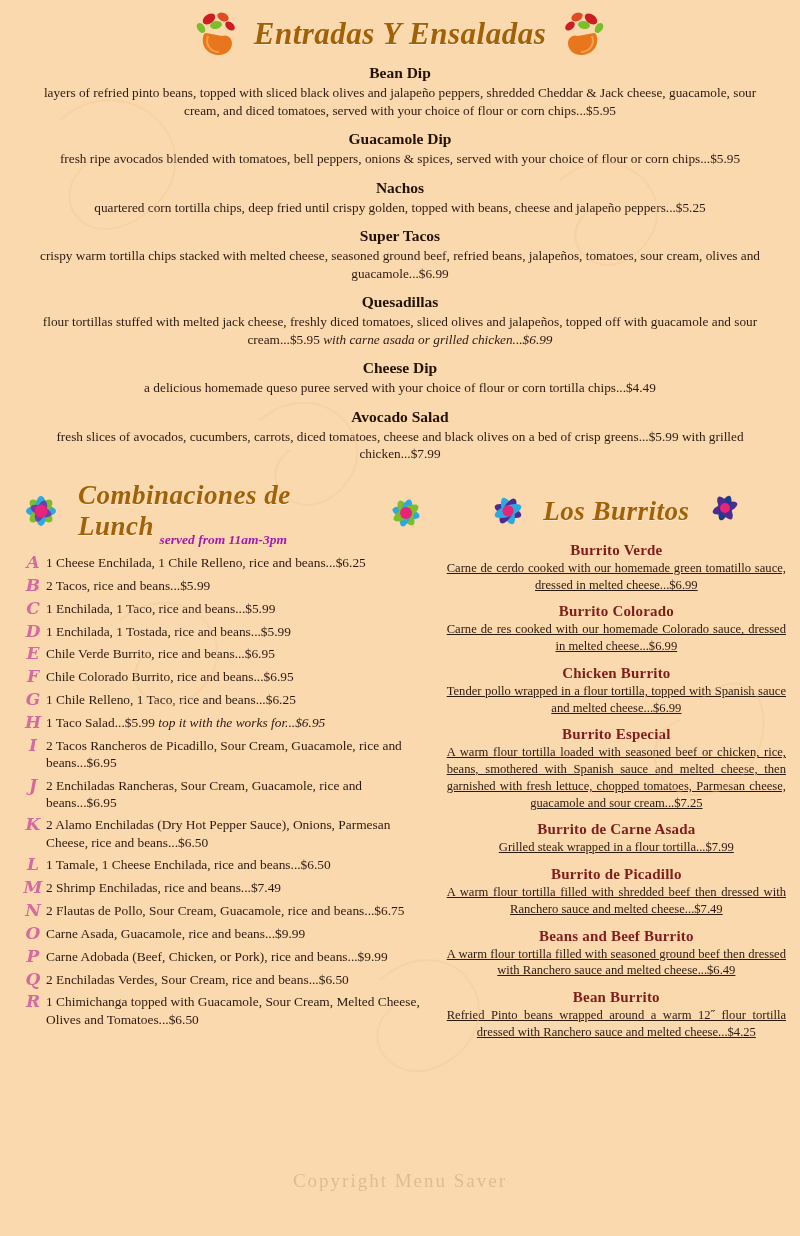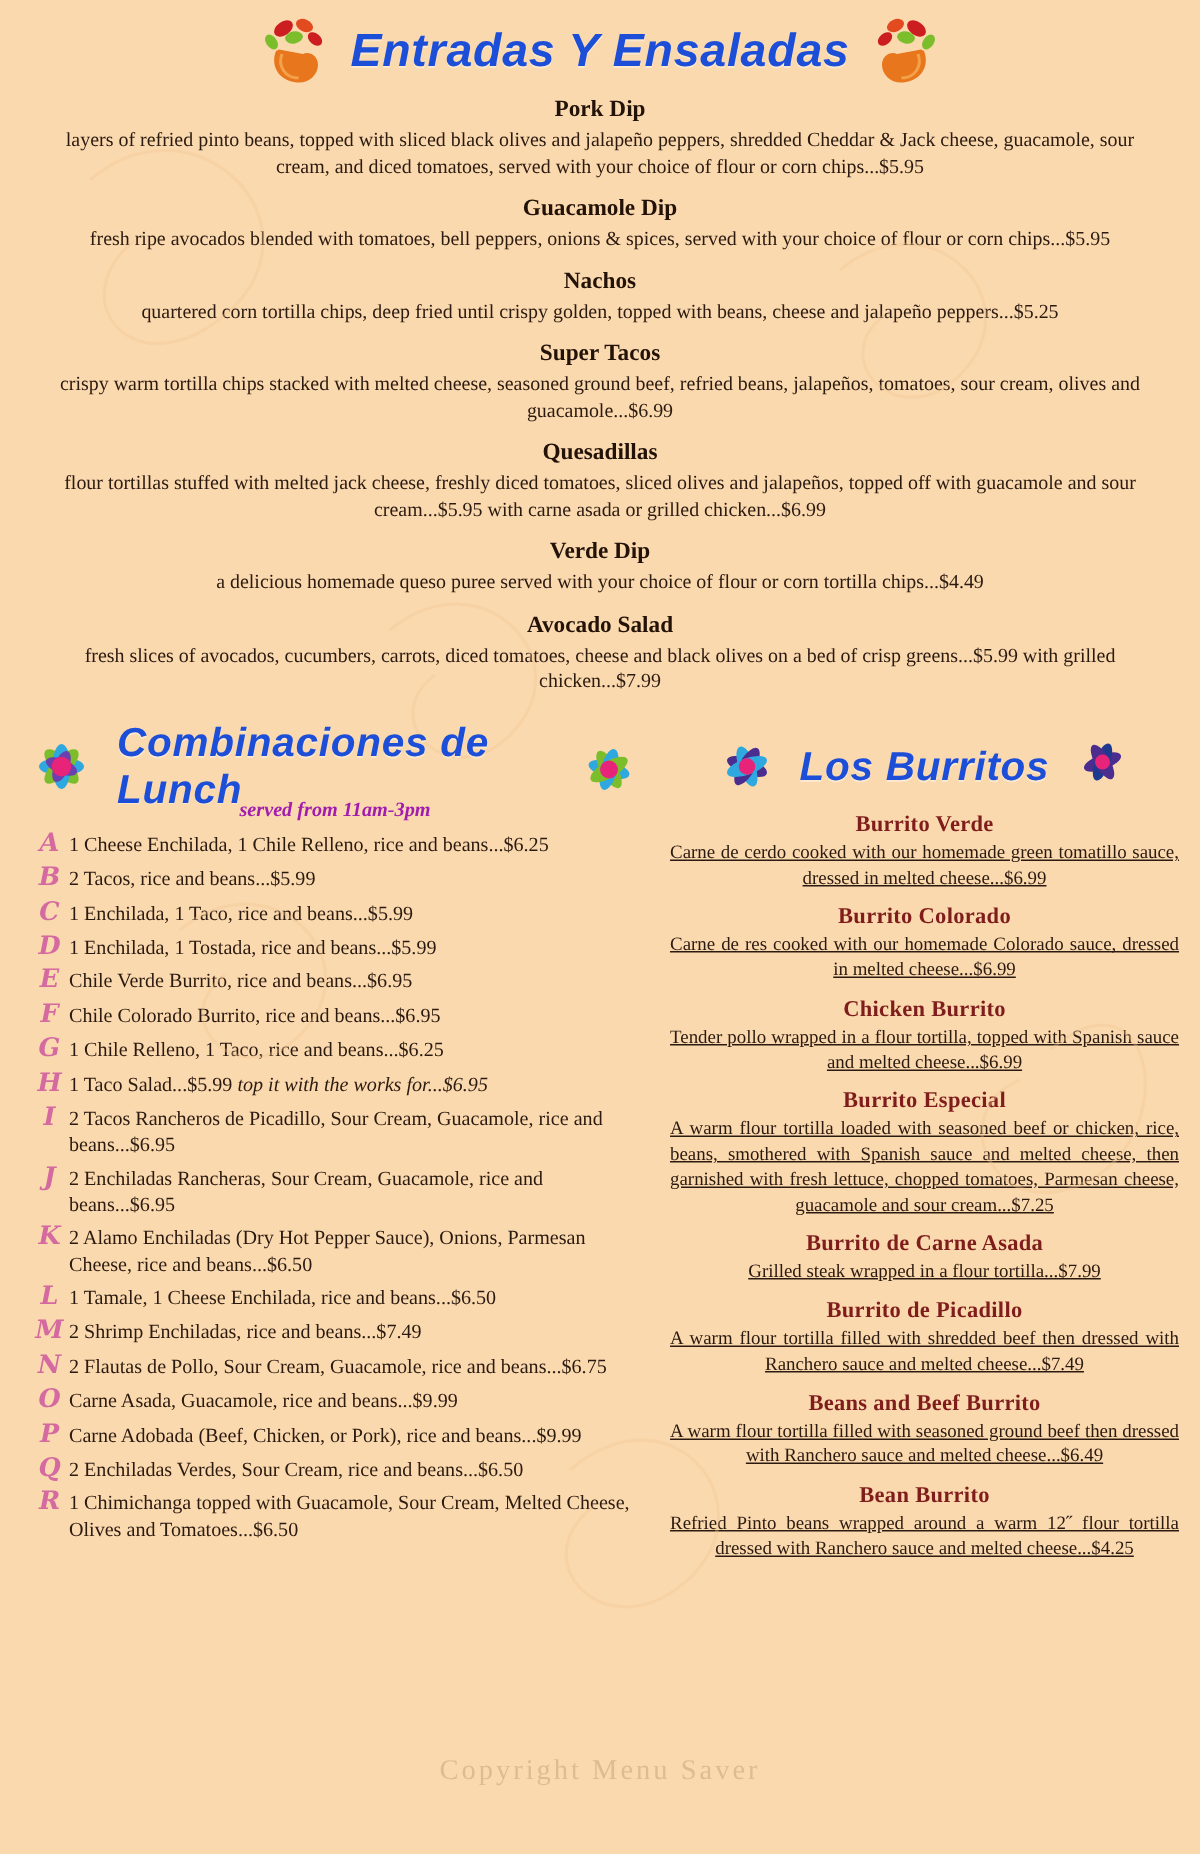--- a/index.html
+++ b/index.html
@@ -29,25 +29,25 @@
 
   .section-title-row {
     display: flex;
     align-items: center;
     justify-content: center;
     gap: 10px;
     margin-bottom: 6px;
   }
 
   .script-title {
-    font-family: Liberation Sans, sans-serif;
+    font-family: Liberation Serif, serif;
     font-style: italic;
     font-weight: bold;
     font-size: 31px;
-    color: #1d4ed8;
+    color: #a16207;
     letter-spacing: 0.5px;
     text-shadow: 0 1px 0 rgba(255,255,255,0.4);
   }
 
   .dish {
     margin-bottom: 11px;
     text-align: center;
   }
   .dish-name {
     font-family: "Liberation Serif", serif;
@@ -56,20 +56,21 @@
     color: #231208;
     margin-bottom: 2px;
   }
   .dish-desc {
     font-size: 13.3px;
     line-height: 1.32;
     color: #2b1a10;
     padding: 0 6px;
   }
   .dish-desc .alt {
+    font-style: italic;
   }
 
   
   .columns {
     display: flex;
     padding: 2px 10px 0 10px;
     gap: 6px;
     margin-top: 15px;
   }
   .col-left { width: 430px; }
@@ -194,21 +195,21 @@
         <ellipse cx="28" cy="15" rx="6" ry="4" fill="#7bbd2a" transform="rotate(10 28 15)"></ellipse>
         <ellipse cx="14" cy="16" rx="5.5" ry="3.6" fill="#cc1d21" transform="rotate(-40 14 16)"></ellipse>
         <ellipse cx="43" cy="18" rx="5.5" ry="3.6" fill="#7bbd2a" transform="rotate(-55 43 18)"></ellipse>
         <path d="M40,24 C44,34 38,44 26,45 C18,45.6 12,40 12,33 C12,27 18,24 22,26 L38,23 Z" fill="#e8761c"></path>
         <path d="M36,26 C39,34 34,42 25,42" fill="none" stroke="#f4a24a" stroke-width="2"></path>
       </svg>
     </span>
   </div>
 
   <div class="dish">
-    <div class="dish-name">Pork Dip</div>
+    <div class="dish-name">Bean Dip</div>
     <div class="dish-desc">layers of refried pinto beans, topped with sliced black olives and jalapeño peppers, shredded Cheddar &amp; Jack cheese, guacamole, sour cream, and diced tomatoes, served with your choice of flour or corn chips...$5.95</div>
   </div>
 
   <div class="dish">
     <div class="dish-name">Guacamole Dip</div>
     <div class="dish-desc">fresh ripe avocados blended with tomatoes, bell peppers, onions &amp; spices, served with your choice of flour or corn chips...$5.95</div>
   </div>
 
   <div class="dish">
     <div class="dish-name">Nachos</div>
@@ -222,21 +223,21 @@
 
   <div class="dish">
     <div class="dish-name">Quesadillas</div>
     <div class="dish-desc">
       <span>flour tortillas stuffed with melted jack cheese, freshly diced tomatoes, sliced olives and jalapeños, topped off with guacamole and sour cream...$5.95</span>
       <span class="alt">with carne asada or grilled chicken...$6.99</span>
     </div>
   </div>
 
   <div class="dish">
-    <div class="dish-name">Verde Dip</div>
+    <div class="dish-name">Cheese Dip</div>
     <div class="dish-desc">a delicious homemade queso puree served with your choice of flour or corn tortilla chips...$4.49</div>
   </div>
 
   <div class="dish">
     <div class="dish-name">Avocado Salad</div>
     <div class="dish-desc">fresh slices of avocados, cucumbers, carrots, diced tomatoes, cheese and black olives on a bed of crisp greens...$5.99 with grilled chicken...$7.99</div>
   </div>
 
 </div>
 

